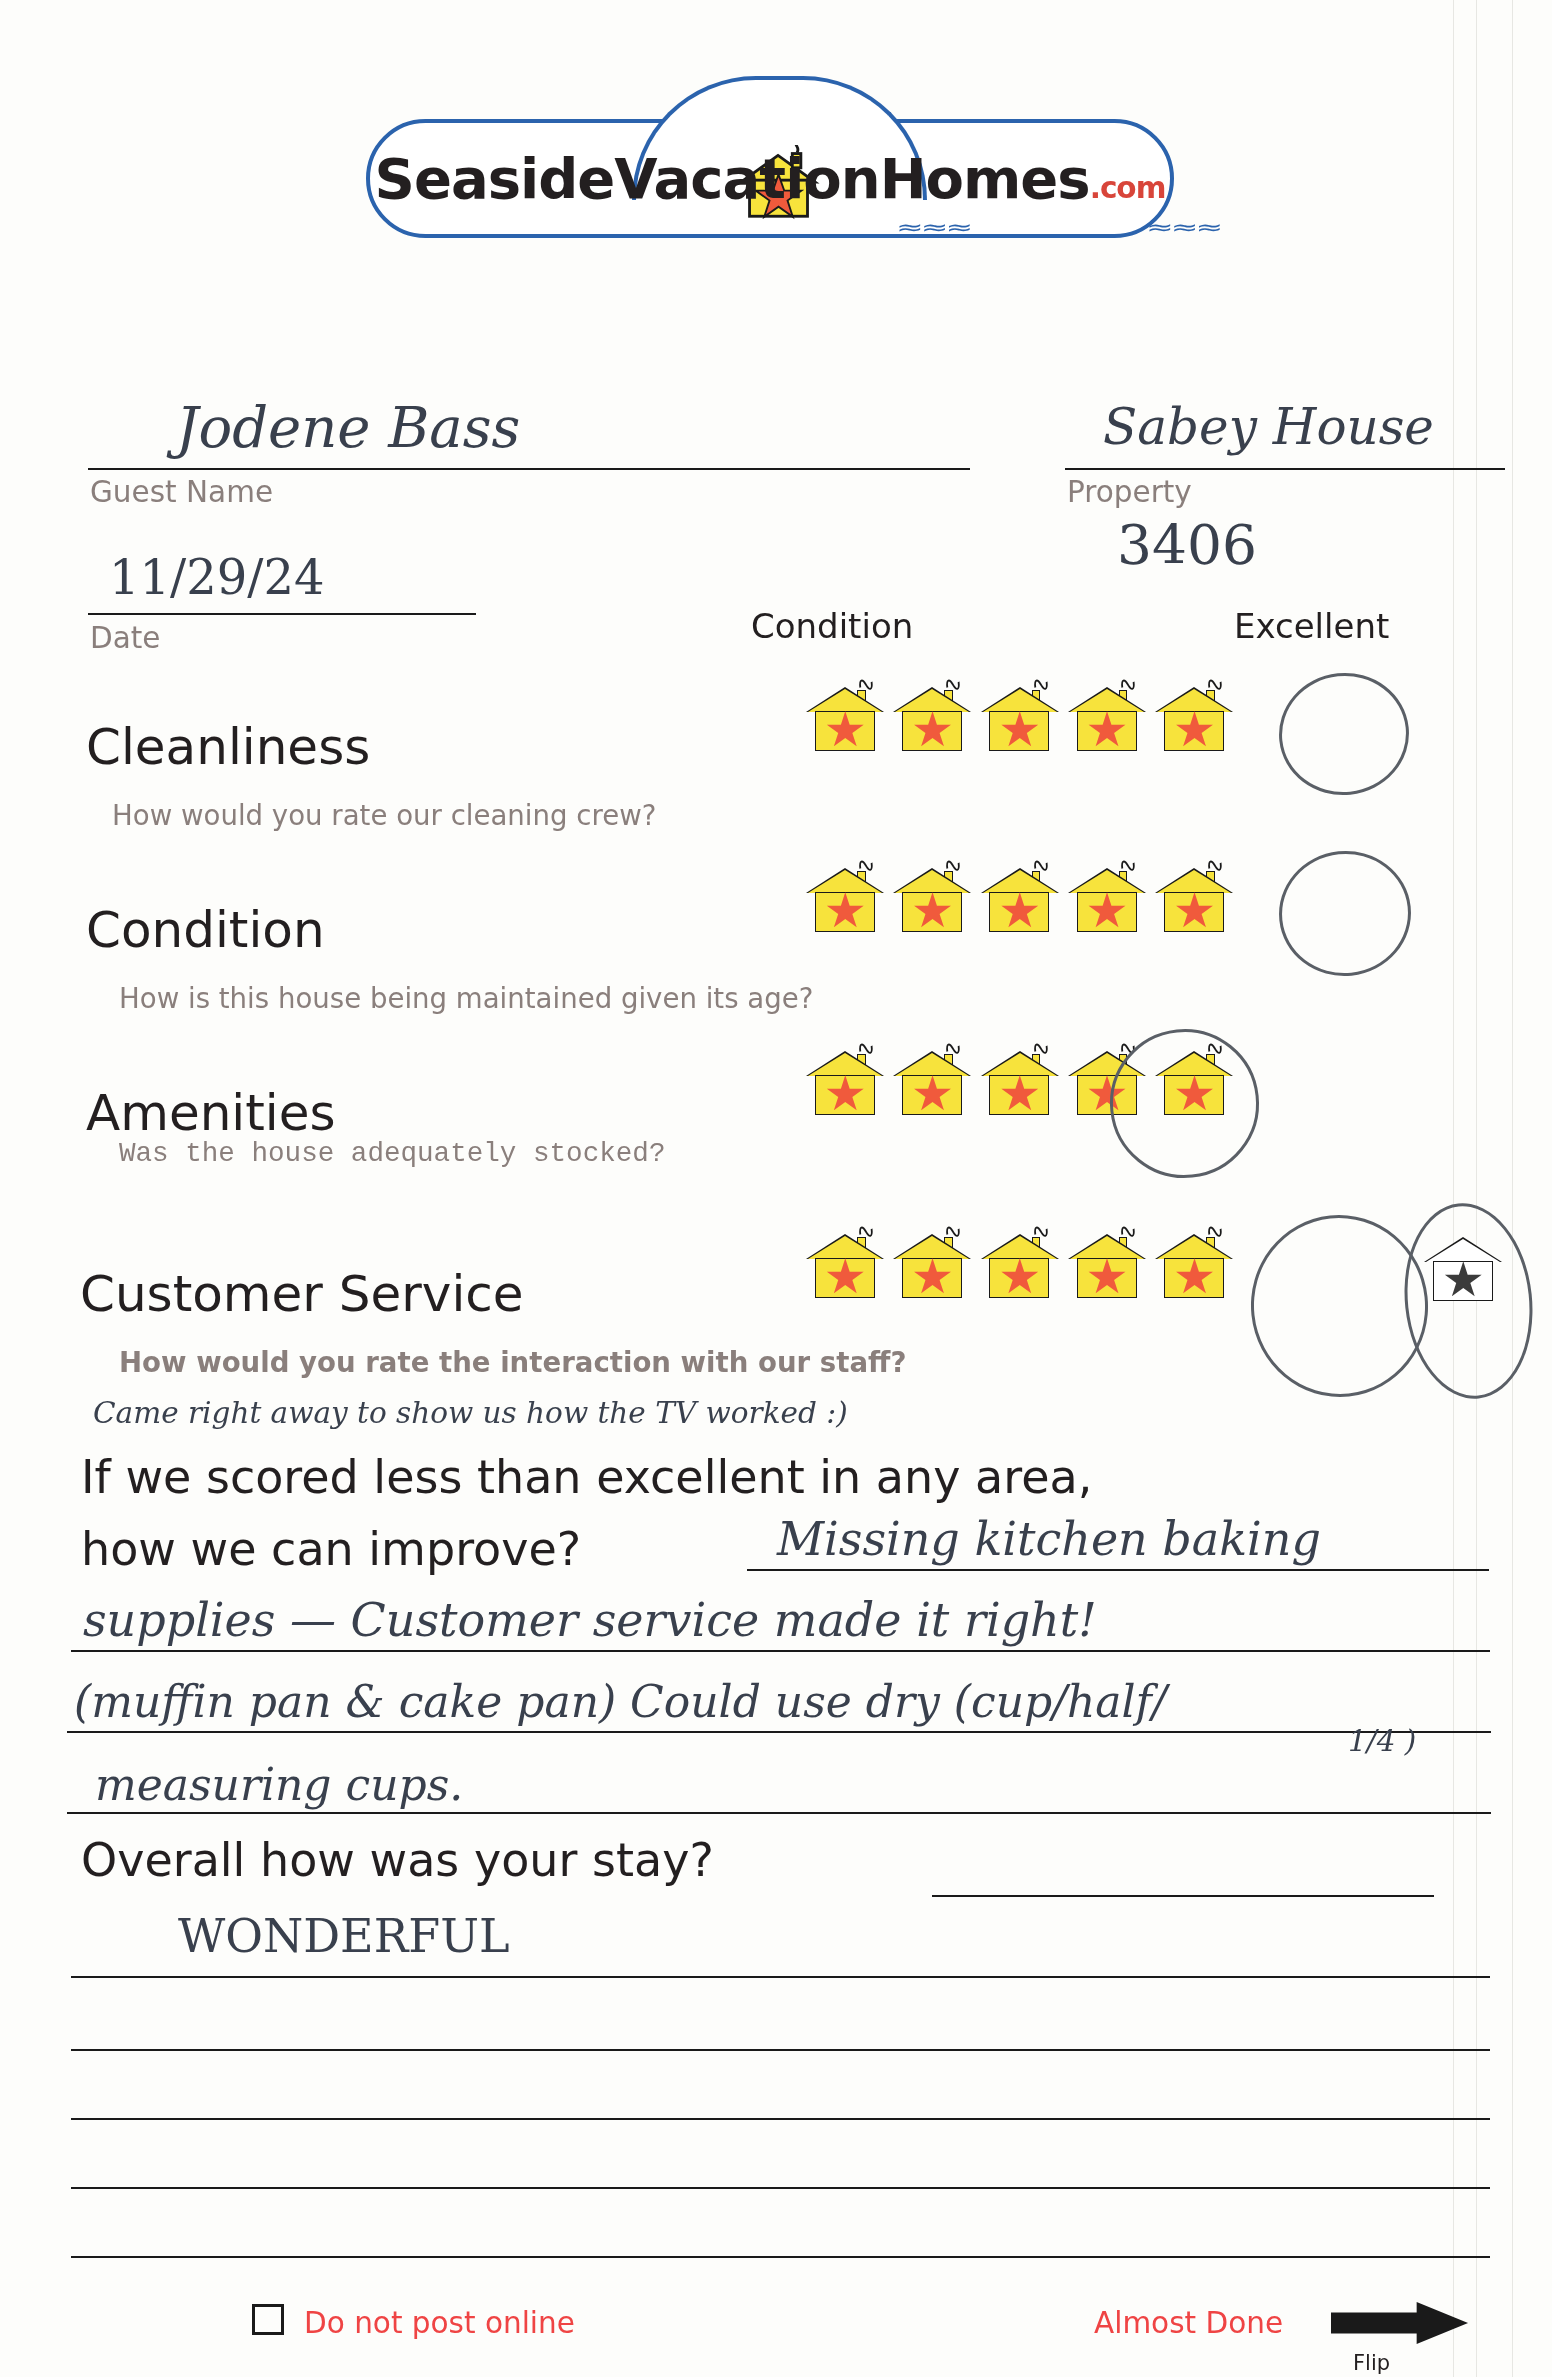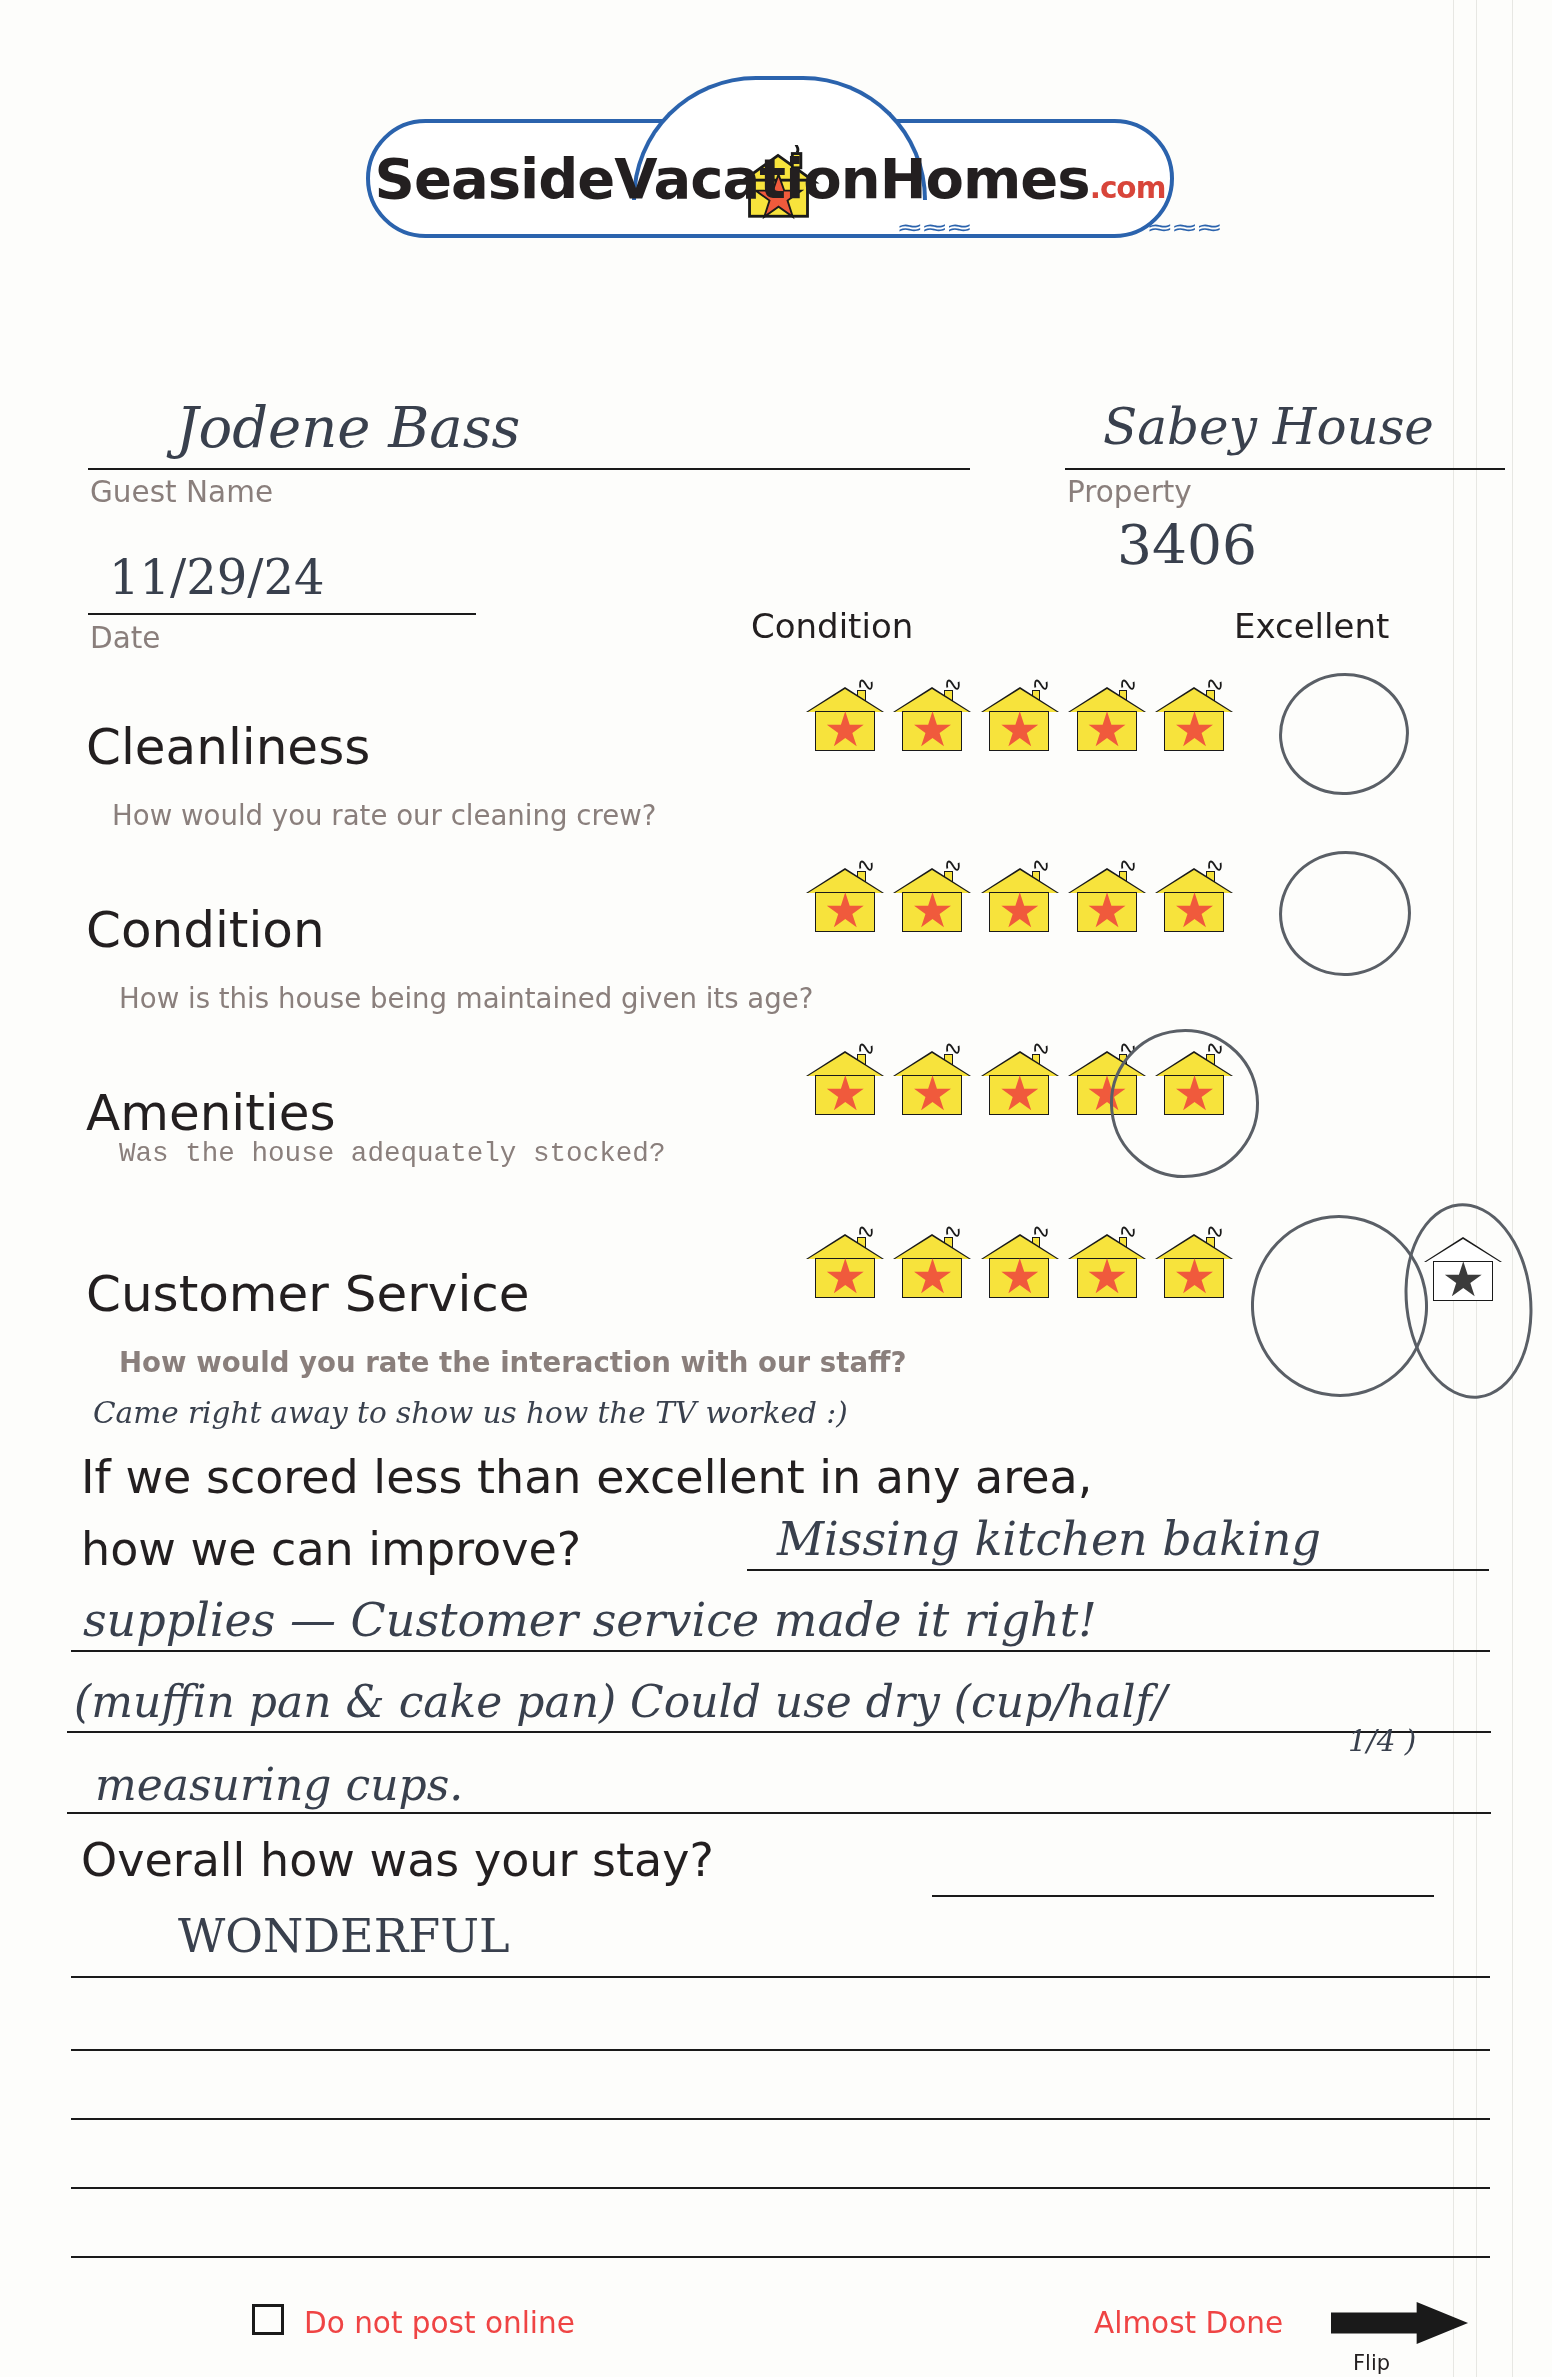--- a/index.html
+++ b/index.html
@@ -443,21 +443,21 @@
         <div class="smoke">∿</div>
         <div class="chimney"></div>
         <div class="roof-outline"></div>
         <div class="roof"></div>
         <div class="body"></div>
         <div class="star">★</div>
       </div>
   </div>
   <div class="pen-circle" style="left:1110px; top:1029px; width:143px; height:143px;"></div>
 
-  <div class="cat-title" style="left:86px; top:1265px;">Customer Service</div>
+  <div class="cat-title" style="left:80px; top:1265px;">Customer Service</div>
   <div class="cat-sub" style="left:119px; top:1346px;font-weight:bold;">How would you rate the interaction with our staff?</div>
 
   <div class="house-row" style="left:808px; top:1236px;">
     <div class="house">
         <div class="smoke">∿</div>
         <div class="chimney"></div>
         <div class="roof-outline"></div>
         <div class="roof"></div>
         <div class="body"></div>
         <div class="star">★</div>

